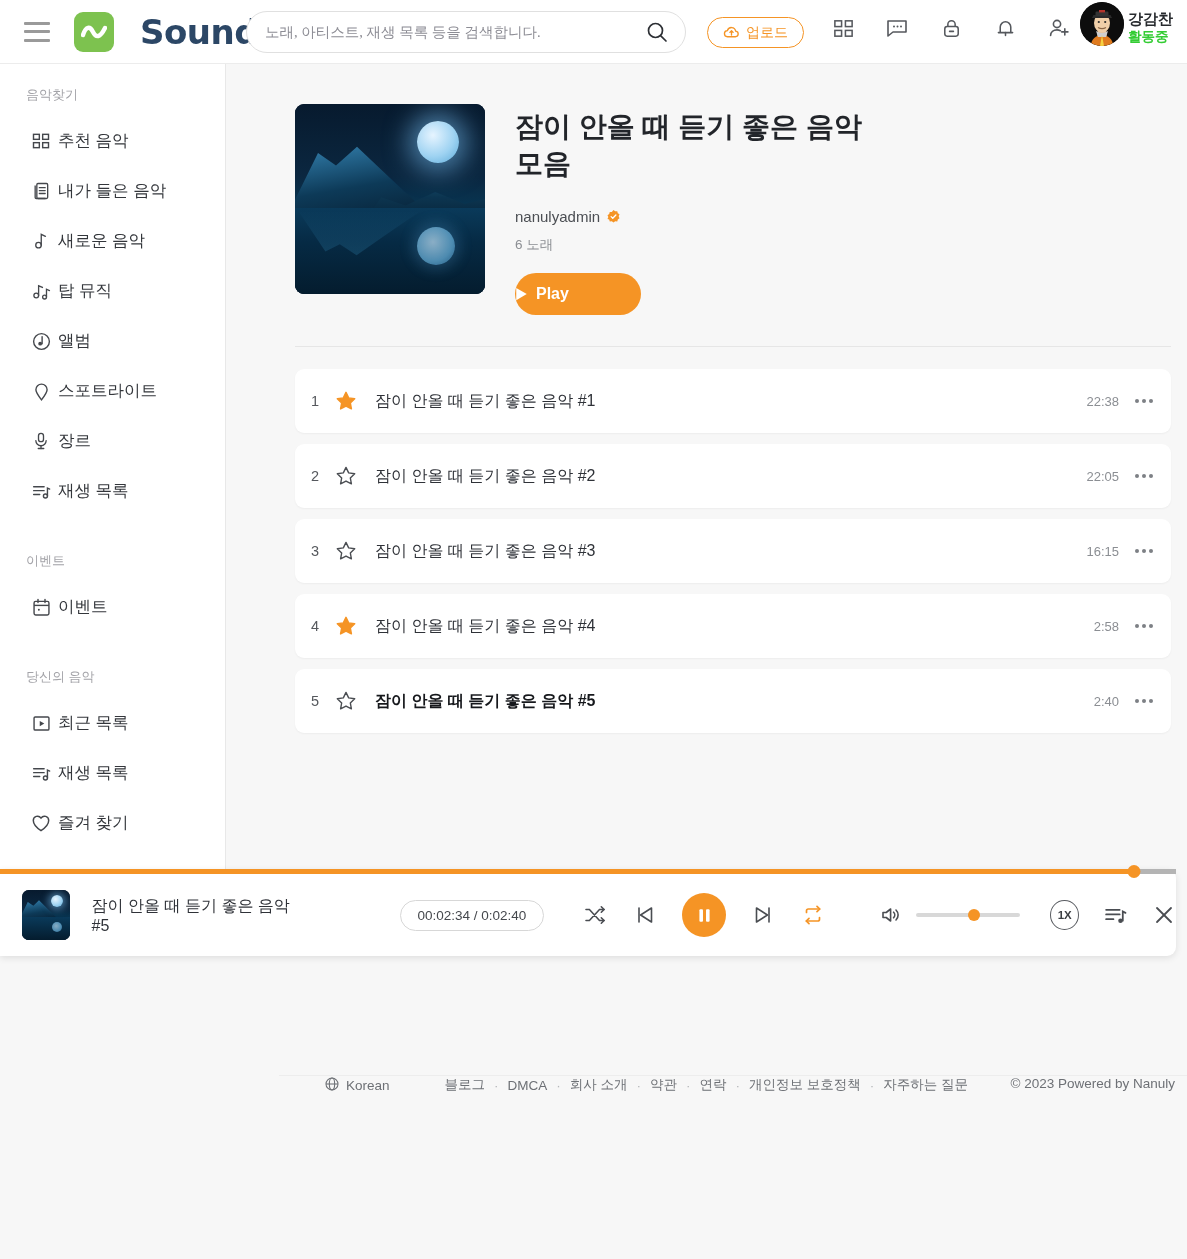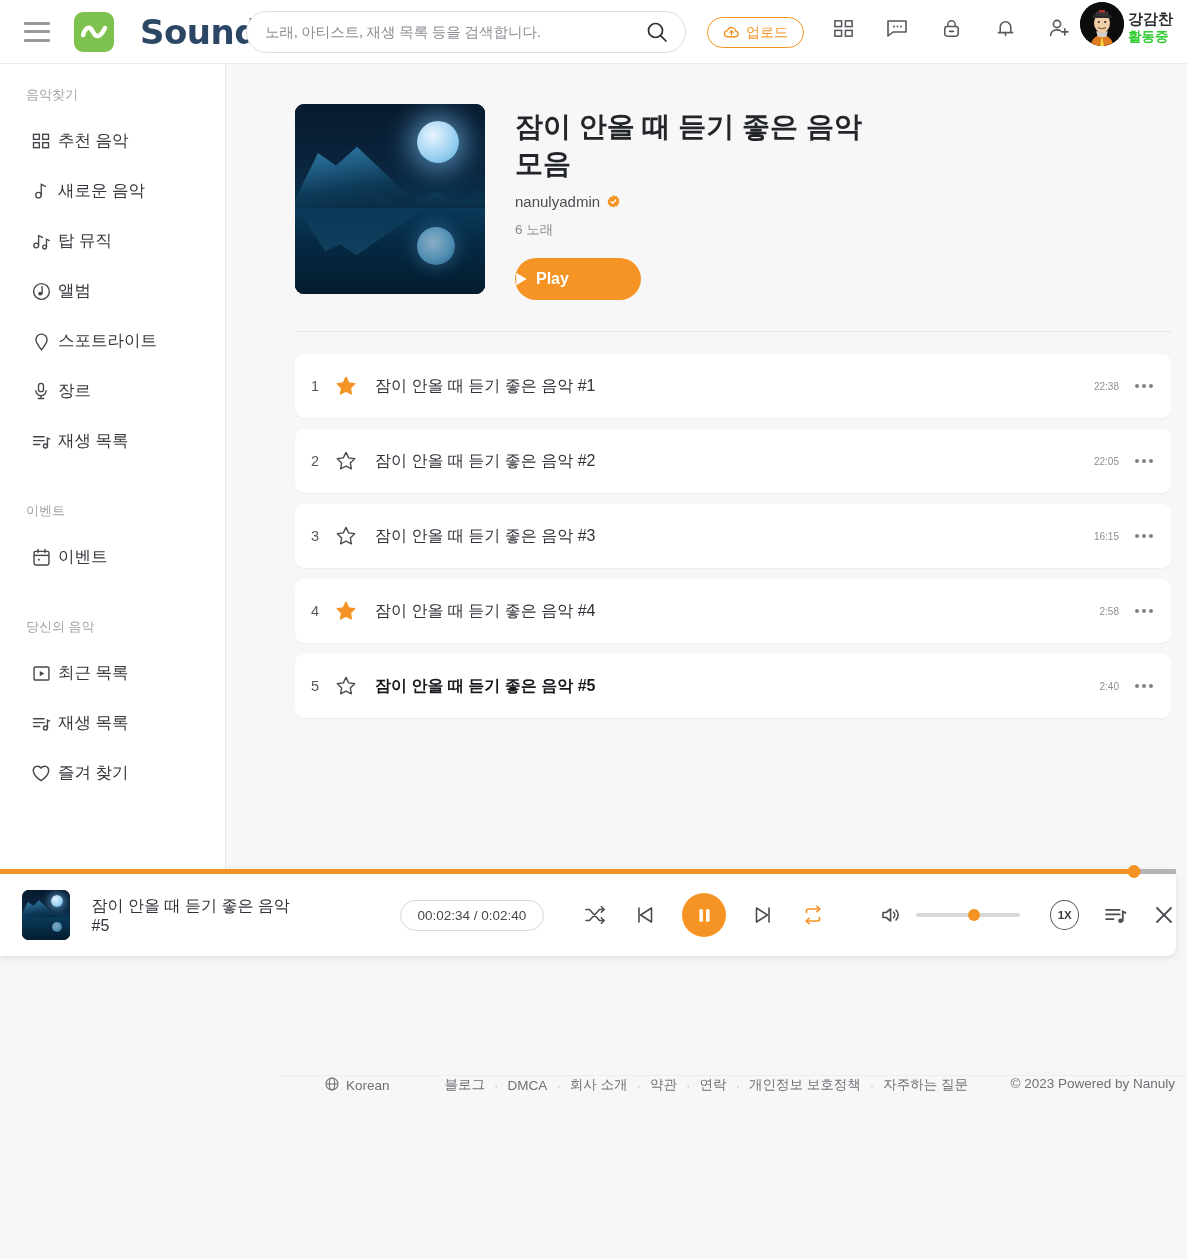--- a/index.html
+++ b/index.html
@@ -90,41 +90,41 @@
     background: linear-gradient(180deg,#10415f 0%,#07243a 100%);
     clip-path: polygon(0% 100%, 12% 40%, 30% 62%, 52% 26%, 74% 58%, 100% 34%, 100% 100%); }
   .cover .lake { position: absolute; left: 0; right: 0; bottom: 0; height: 86px;
     background: linear-gradient(180deg,#0a3a5a 0%,#062a44 40%,#041c2e 100%); }
   .cover .lake::after { content:""; position:absolute; left:4px; top:4px; width:120px; height:46px; opacity:.32;
     background: linear-gradient(0deg,#2c7ba6 0%,#0b3c5c 100%);
     clip-path: polygon(0% 0%, 22% 86%, 34% 70%, 48% 94%, 70% 54%, 100% 0%); }
 
   .pl-info { margin-left: 30px; padding-top: 4px; }
   .pl-title { font-size: 28px; font-weight: bold; color: #22252a; line-height: 1.33; max-width: 365px; }
-  .pl-owner { margin-top: 11px; font-size: 15px; color: #4b4e53; display: flex; align-items: center; gap: 6px; }
+  .pl-owner { margin-top: 26px; font-size: 15px; color: #4b4e53; display: flex; align-items: center; gap: 6px; }
   .verified { width: 15px; height: 15px; }
   .pl-count { margin-top: 11px; font-size: 13.5px; color: #8b8e93; }
   .play-btn {
     margin-top: 19px; width: 126px; height: 42px; border-radius: 21px; background: #f59425;
     color: #fff; border: none; font-size: 16px; font-weight: bold; cursor: pointer;
     display: flex; align-items: center; justify-content: flex-start; gap: 8px;
     font-family: "Liberation Sans", sans-serif;
   }
   .divider { margin: 31px 16px 0 16px; height: 1px; background: #e6e6e6; }
 
   .tracks { margin: 22px 16px 0 16px; display: flex; flex-direction: column; gap: 11px; }
   .track {
     height: 64px; background: #fff; border-radius: 9px; display: flex; align-items: center;
     padding: 0 18px 0 16px; box-shadow: 0 1px 2px rgba(0,0,0,.045); cursor: pointer;
   }
   .t-num { width: 24px; font-size: 14.5px; color: #55585d; }
   .t-star { width: 34px; display: flex; align-items: center; cursor: pointer; }
   .t-title { flex: 1; font-size: 16px; color: #2f3238; margin-left: 6px; }
   .track.playing .t-title { font-weight: bold; color: #16181c; }
-  .t-time { font-size: 10px; color: #8b8e93; margin-right: 16px; }
+  .t-time { font-size: 13px; color: #8b8e93; margin-right: 16px; }
   .t-more { display: flex; gap: 3px; cursor: pointer; }
   .t-more i { width: 4px; height: 4px; border-radius: 50%; background: #7d8085; display: block; }
 
   
   .player {
     position: absolute; left: 0; top: 869px; width: 1176px; height: 87px;
     background: #fff; border-radius: 0 9px 9px 0; box-shadow: 0 2px 7px rgba(0,0,0,.10); z-index: 40;
   }
   .progress { position: absolute; top: 0; left: 0; width: 100%; height: 5px; background: #b4b4b4; cursor: pointer; }
   .progress-fill { height: 5px; background: #f59425; width: 96.4%; }
@@ -273,20 +273,32 @@
         <svg width="20" height="20" viewBox="0 0 24 24" fill="none" stroke="#44474c" stroke-width="1.7">
           <rect x="3" y="4" width="7" height="6"></rect>
             <rect x="14" y="4" width="7" height="6"></rect>
           <rect x="3" y="14" width="7" height="6"></rect>
             <rect x="14" y="14" width="7" height="6"></rect>
         </svg>
       </span>
       <span class="si-label">추천 음악</span>
     </div>
 
+    <div class="side-item">
+      <span class="si-icon">
+        <svg width="20" height="20" viewBox="0 0 24 24" fill="none" stroke="#44474c" stroke-width="1.6">
+          <rect x="7" y="3" width="13" height="18" rx="1.4"></rect>
+          <path d="M5 5.5v14.2A1.3 1.3 0 0 0 6.3 21h11"></path>
+          <line x1="10" y1="8" x2="17" y2="8" stroke-linecap="round"></line>
+          <line x1="10" y1="11.5" x2="17" y2="11.5" stroke-linecap="round"></line>
+          <line x1="10" y1="15" x2="17" y2="15" stroke-linecap="round"></line>
+        </svg>
+      </span>
+      <span class="si-label">내가 들은 음악</span>
+    </div>
 
     <div class="side-item">
       <span class="si-icon">
         <svg width="20" height="20" viewBox="0 0 24 24" fill="none" stroke="#44474c" stroke-width="1.6">
           <circle cx="9" cy="17" r="3.3"></circle>
             <path d="M12.3 17V4l5 2.4" stroke-linecap="round"></path>
         </svg>
       </span>
       <span class="si-label">새로운 음악</span>
     </div>

